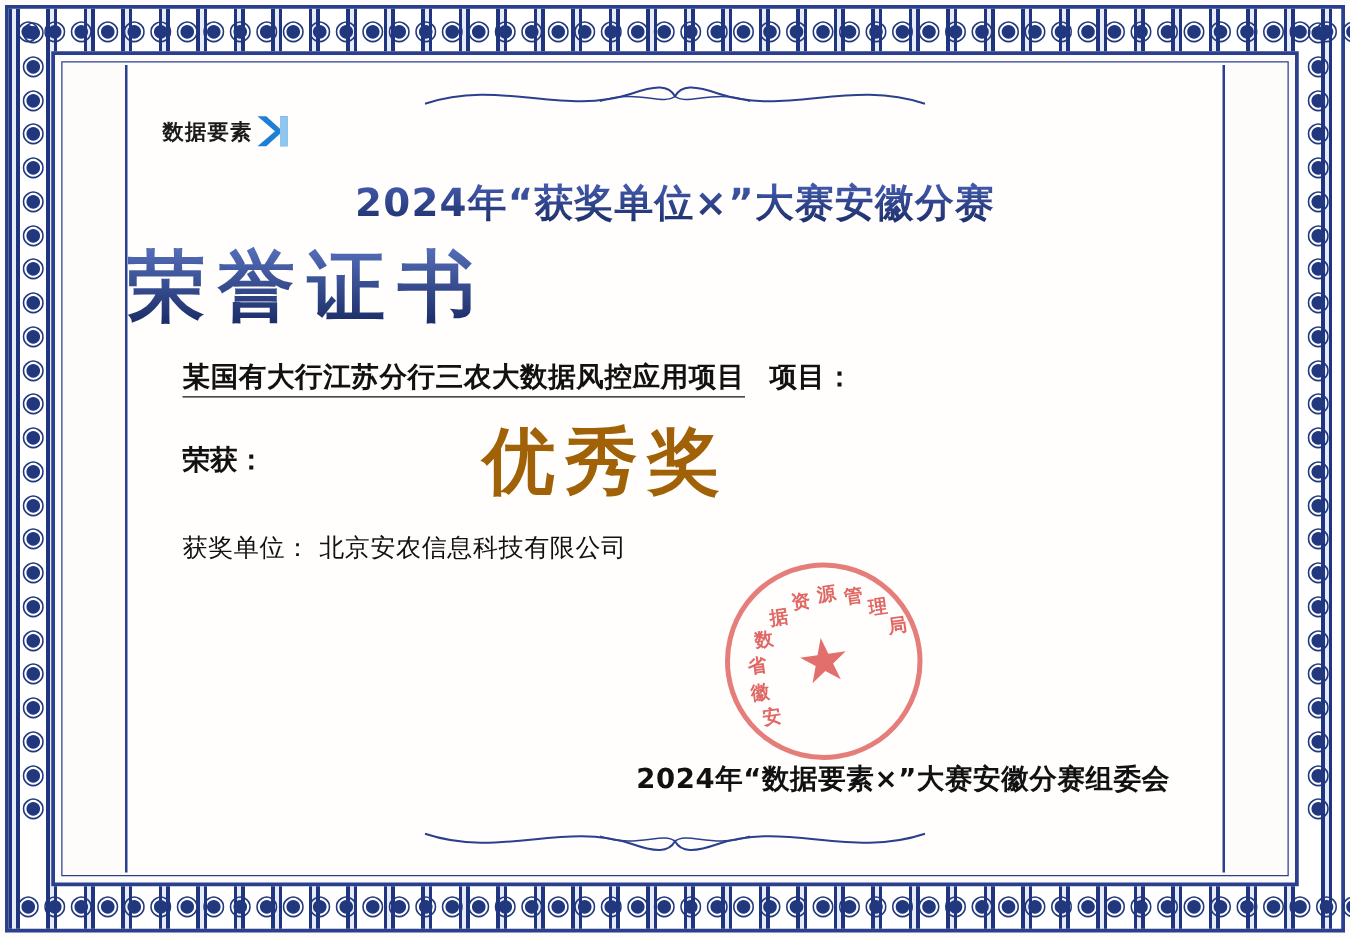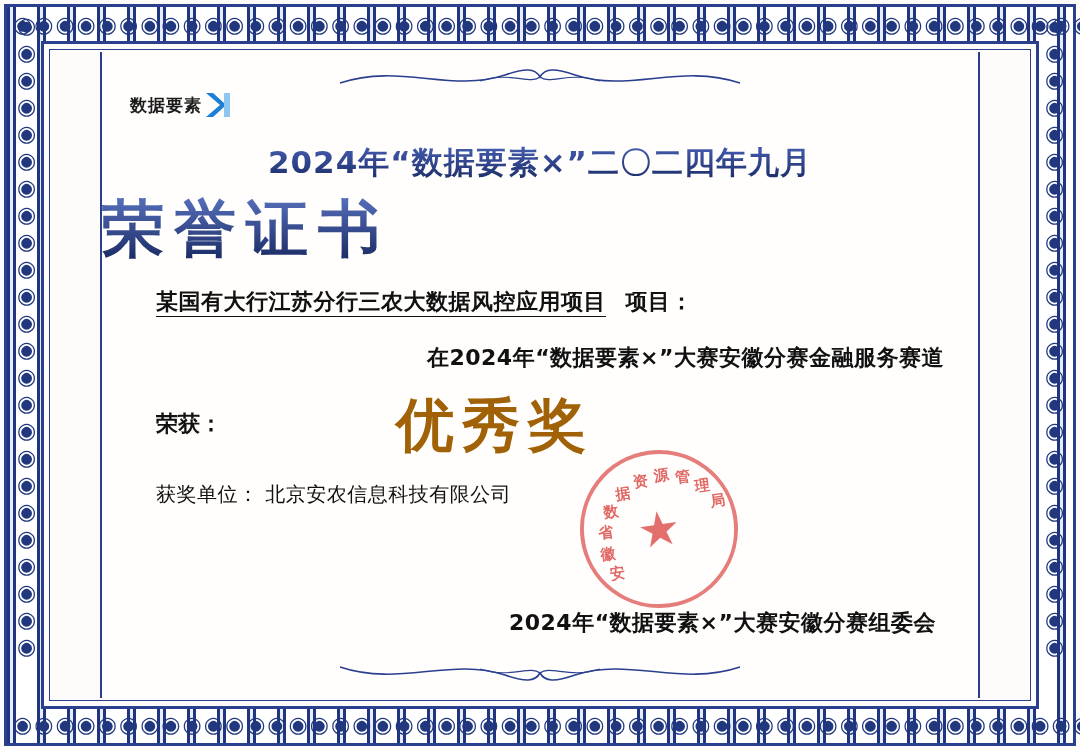--- a/index.html
+++ b/index.html
@@ -146,21 +146,20 @@
     color: transparent;
   }
 
   
   .body-block {
     position: absolute;
     left: 44px;
     right: 34px;
     top: 235px;
     color: #111;
-    margin-left: 10px;
   }
   .line1 {
     font-size: 22px;
     letter-spacing: 0.5px;
     white-space: nowrap;
   }
   .line1 .project-name {
     border-bottom: 1.5px solid #111;
     padding-bottom: 2px;
     font-weight: bold;
@@ -288,30 +287,29 @@
     <div class="logo-row">
       <span class="logo-text">数据要素</span>
       <span class="logo-mark">
         <svg width="34" height="34" viewBox="0 0 34 34">
           <path d="M4 5 L18 17 L4 29 L11 29 L22 19 L22 29 L28 29 L28 5 L22 5 L22 15 L11 5 Z" fill="#1d7fd6"></path>
           <path d="M22 5 L28 5 L28 29 L22 29 Z" fill="#8fc6ef"></path>
         </svg>
       </span>
     </div>
 
-    <div class="title-main">2024年“数据要素×”二〇二四年九月</div>
+    <div class="title-main">2024年“获奖单位×”大赛安徽分赛</div>
     <div class="title-sub">荣誉证书</div>
 
     <div class="body-block">
       <div class="line1">
         <span class="project-name">某国有大行江苏分行三农大数据风控应用项目</span>
         <span class="project-label">项目：</span>
       </div>
 
-      <div class="line2">在2024年“数据要素×”大赛安徽分赛金融服务赛道</div>
 
       <div class="line3">
         <span class="label">荣获：</span>
         <span class="award">优秀奖</span>
       </div>
 
       <div class="line4">
         <span>获奖单位：</span>
         <span>北京安农信息科技有限公司</span>
       </div>

